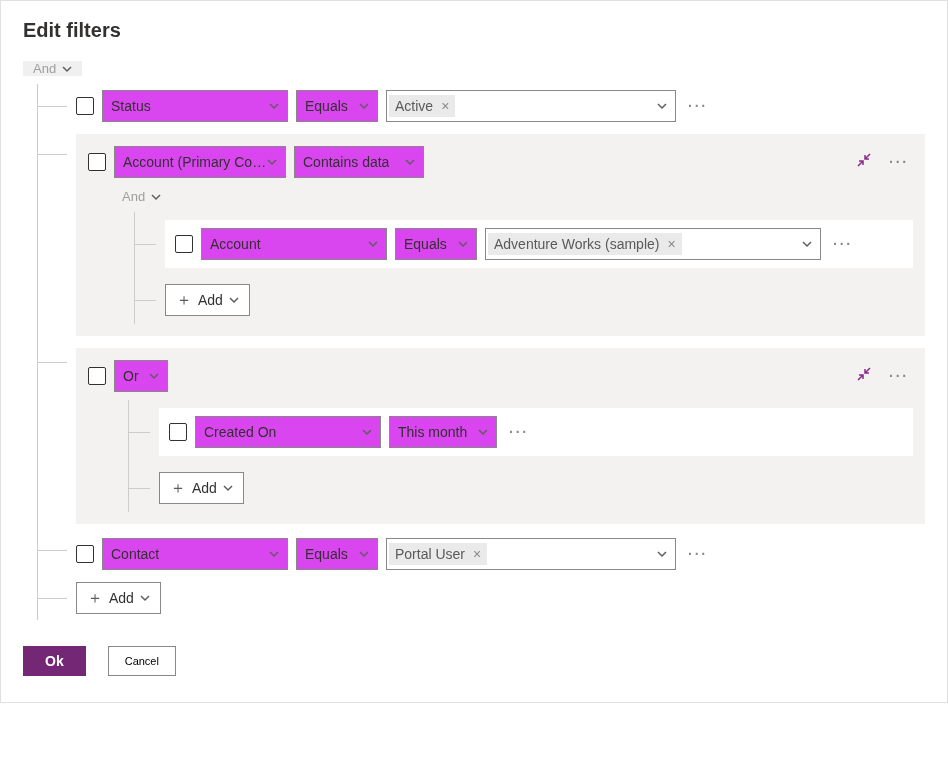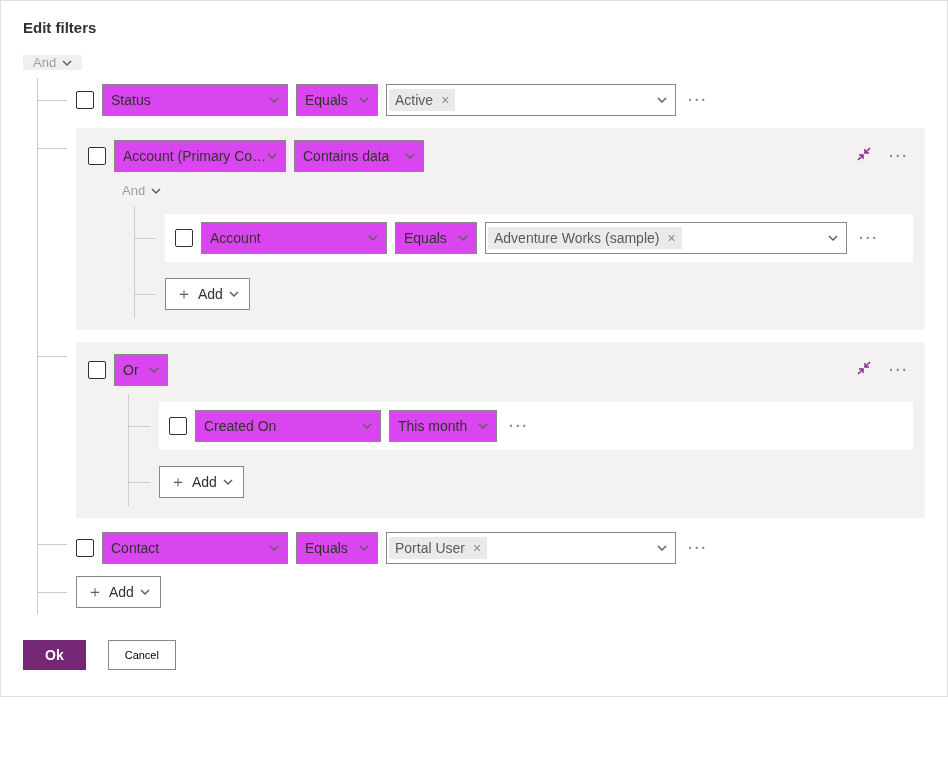--- a/index.html
+++ b/index.html
@@ -1,18 +1,18 @@
 <!DOCTYPE html>
 <html><head>
 <meta charset="utf-8">
 <style>
 *{box-sizing:border-box;margin:0;padding:0}
 body{font-family:"Segoe UI",Arial,sans-serif;font-size:14px;color:#323130;background:#fff}
 .page{width:948px;border:1px solid #e0e0e0;padding:18px 22px 26px 22px}
-.title{font-size:15px;font-weight:600;margin-bottom:18px}
+.title{font-size:20px;font-weight:600;margin-bottom:18px}
 .logic-chip{display:inline-flex;align-items:center;background:#f0f0f0;color:#9e9e9e;padding:0 10px;font-size:13px;cursor:pointer}
 .logic-chip .chev{margin-left:6px}
 .logic-chip.plain{background:transparent;padding-left:0}
 .tree{border-left:1px solid #ccc;margin-left:14px;padding-left:0;margin-top:8px}
 .row{display:flex;align-items:center;padding:6px 0;position:relative}
 .row::before{content:"";position:absolute;left:-1px;top:50%;width:30px;border-top:1px solid #ccc}
 .row-inner{margin-left:38px;display:flex;align-items:center;gap:8px;width:100%}
 .minirow-inner{display:flex;align-items:center;gap:8px;width:100%}
 .cbx{width:18px;height:18px;border:1px solid #323130;border-radius:2px;background:#fff;flex:none;cursor:pointer}
 .sel{display:flex;align-items:center;justify-content:space-between;border:1px solid #8a8886;background:#d946ef;height:32px;padding:0 8px;cursor:pointer}
@@ -39,21 +39,21 @@
 .grp-head-right{display:flex;align-items:center;gap:10px;margin-left:auto}
 .whitewrap{background:#fff;padding:8px 10px}
 .btnrow{display:flex;gap:22px;margin-top:26px}
 .btn-ok{background:#742774;color:#fff;border:none;padding:7px 22px;font-size:14px;font-weight:600;cursor:pointer}
 .btn-cancel{background:#fff;border:1px solid #8a8886;padding:7px 16px;font-size:11px;cursor:pointer}
 .w-field{width:186px}
 .w-op{width:82px}
 .w-op2{width:130px}
 .w-op3{width:108px}
 .w-val{width:290px}
-.w-val-wide{width:362px}
+.w-val-wide{width:336px}
 </style>
 </head>
 <body>
 
 <div class="page">
   <div class="title">Edit filters</div>
 
   <span class="logic-chip">
     <span>And</span>
     <span class="chev">

